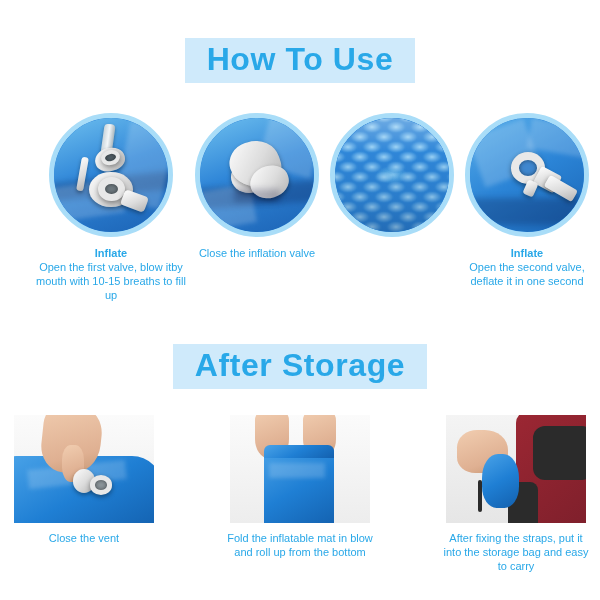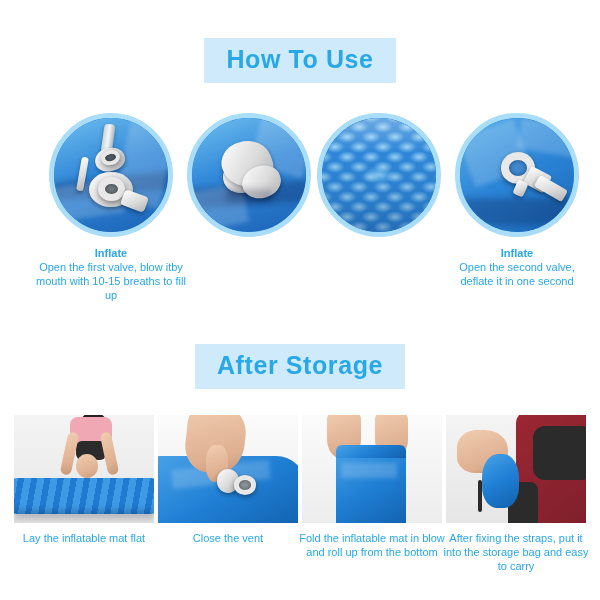--- a/index.html
+++ b/index.html
@@ -21,21 +21,21 @@
     display: flex;
     justify-content: center;
   }
   .banner {
     background: #cfeafb;
     padding: 3px 22px 6px 22px;
     display: inline-block;
   }
   .banner-text {
     color: #29a8e8;
-    font-size: 25px;
+    font-size: 32px;
     font-weight: bold;
     letter-spacing: 0.6px;
     line-height: 36px;
     white-space: nowrap;
   }
 
   
   .circle-row {
     display: flex;
     justify-content: space-around;
@@ -209,20 +209,23 @@
           <div class="mat-blue"></div>
           <div class="mat-shadow" style="left:-6%;top:58%;width:118%;height:18%;transform:rotate(-4deg);"></div>
           <div class="mat-fold" style="left:55%;top:2%;width:48%;height:46%;transform:rotate(16deg);"></div>
           <div class="mat-fold" style="left:-12%;top:62%;width:60%;height:34%;transform:rotate(-10deg);"></div>
           <div class="valve-body" style="left:27%;top:38%;width:32%;height:28%;border-radius:50%;"></div>
           <div class="valve-body" style="left:26%;top:20%;width:44%;height:40%;border-radius:46% 54% 40% 60%;transform:rotate(-18deg);"></div>
           <div class="valve-body" style="left:44%;top:42%;width:34%;height:28%;border-radius:52% 48% 50% 50%;transform:rotate(-16deg);"></div>
           <div class="mat-shadow" style="left:30%;top:62%;width:40%;height:12%;"></div>
         </div>
       </div>
+      <div class="caption">
+        <span>Close the inflation valve</span>
+      </div>
     </div>
 
     <div class="circle-cell">
       <div class="circle-frame">
         <div class="circle-img">
           <div class="quilt"></div>
           <div class="quilt-cells"></div>
           <div class="quilt-persp"></div>
         </div>
       </div>
@@ -250,35 +253,20 @@
   </div>
 
   <div class="banner-wrap" style="margin-top:42px;">
     <div class="banner">
       <span class="banner-text">After Storage</span>
     </div>
   </div>
 
   <div class="photo-row" style="margin-top:26px;">
 
-    <div class="photo-cell">
-      <div class="photo-frame">
-        <div class="floor"></div>
-        <div class="hair" style="left:46%;top:-2%;width:22%;height:42%;border-radius:40% 40% 30% 30%;"></div>
-        <div class="pink" style="left:40%;top:2%;width:30%;height:26%;border-radius:8px;"></div>
-        <div class="dark" style="left:44%;top:24%;width:22%;height:18%;border-radius:6px;"></div>
-        <div class="skin" style="left:36%;top:16%;width:8%;height:40%;border-radius:6px;transform:rotate(12deg);"></div>
-        <div class="skin" style="left:64%;top:16%;width:8%;height:40%;border-radius:6px;transform:rotate(-12deg);"></div>
-        <div class="skin" style="left:44%;top:36%;width:16%;height:22%;border-radius:50%;"></div>
-        <div class="blue-fabric" style="left:-2%;top:58%;width:104%;height:34%;border-radius:6px;
-             background:repeating-linear-gradient(100deg,#3f9ae5 0 7px,#1f7ad0 7px 13px),linear-gradient(#3f9ae5,#1f7ad0);"></div>
-        <div class="mat-shadow" style="left:0%;top:88%;width:100%;height:8%;"></div>
-      </div>
-      <div class="photo-caption">Lay the inflatable mat flat</div>
-    </div>
 
     <div class="photo-cell">
       <div class="photo-frame">
         <div class="sheet"></div>
         <div class="blue-fabric" style="left:-6%;top:38%;width:112%;height:68%;border-radius:10px 30px 0 0;"></div>
         <div class="mat-fold" style="left:10%;top:46%;width:70%;height:18%;transform:rotate(-6deg);"></div>
         <div class="skin" style="left:20%;top:-8%;width:42%;height:62%;border-radius:30% 40% 46% 40%;transform:rotate(6deg);"></div>
         <div class="skin" style="left:34%;top:28%;width:16%;height:34%;border-radius:40%;"></div>
         <div class="valve-body" style="left:42%;top:50%;width:16%;height:22%;border-radius:50%;"></div>
         <div class="valve-ring" style="left:54%;top:56%;width:16%;height:18%;border-width:5px;background:#8d969b;"></div>

